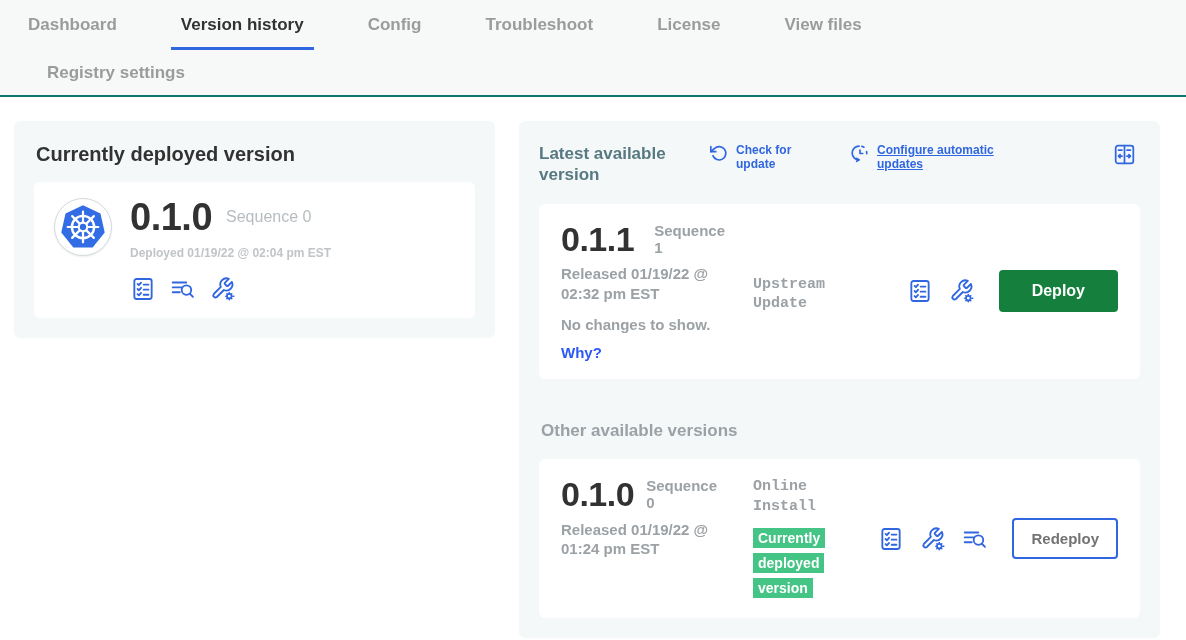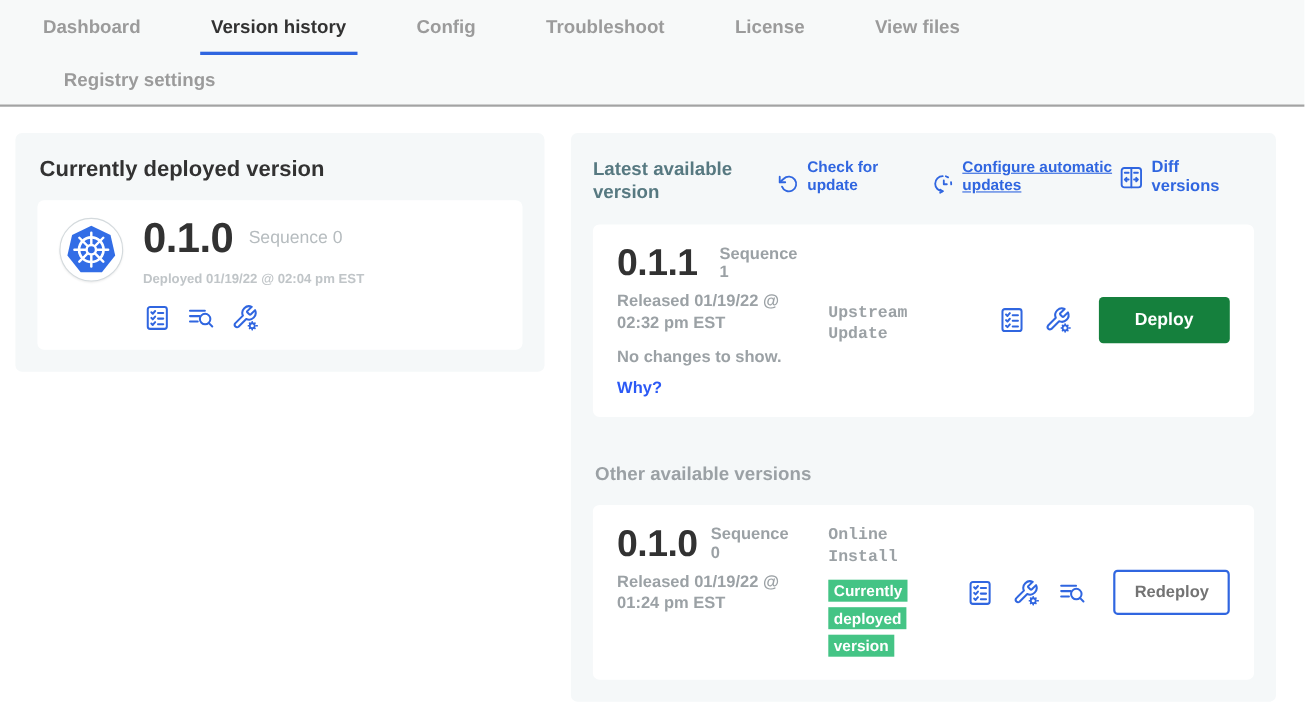--- a/index.html
+++ b/index.html
@@ -6,22 +6,22 @@
   html, body { width: 1186px; height: 640px; overflow: hidden; }
   body {
     font-family: "Liberation Sans", sans-serif;
     background: #ffffff;
     color: #323232;
   }
 
   
   .nav {
     background: #f7f9f9;
-    border-bottom: 2px solid #a3a3a3;
-    padding-left: 29px;
+    border-bottom: 2px solid #0f766e;
+    padding-left: 18px;
   }
   .nav-row1 { display: flex; gap: 44px; padding-top: 15px; }
   .nav-row2 { display: flex; padding: 13px 0 12px 19px; }
   .tab {
     padding: 0 10px 12px;
     font-size: 17px;
     font-weight: 600;
     color: #9b9b9b;
     border-bottom: 3px solid transparent;
     cursor: pointer;
@@ -76,22 +76,22 @@
 
   .icon-row { margin-top: 16px; display: flex; align-items: center; gap: 14px; }
 
   
   .latest-header { display: flex; align-items: flex-start; }
   .latest-title {
     width: 152px;
     font-size: 17px; font-weight: 700; color: #577981; line-height: 1.25;
   }
   .action-link {
-    display: flex; align-items: flex-end; gap: 7px;
-    color: #3066e0; font-size: 14px; font-weight: 700; line-height: 1.2;
+    display: flex; align-items: flex-start; gap: 7px;
+    color: #3066e0; font-size: 12px; font-weight: 700; line-height: 1.2;
     cursor: pointer;
   }
   .al-check { margin-left: 18px; }
   .al-config { margin-left: 44px; text-decoration: underline; }
   .al-diff { margin-left: auto; margin-right: 4px; font-size: 15px; align-items: center; }
   .al-text-narrow-1 { width: 70px; }
   .al-text-narrow-2 { width: 142px; }
 
   
   .version-card { display: flex; align-items: center; margin-top: 18px; padding: 18px 22px; }
@@ -262,21 +262,20 @@
       <div class="action-link al-config">
         <svg class="icn-sm">
             <use href="#i-update-schedule"></use>
           </svg>
         <span class="al-text-narrow-2">Configure automatic updates</span>
       </div>
       <div class="action-link al-diff">
         <svg class="icn-diff">
             <use href="#i-diff"></use>
           </svg>
-        <span>Diff versions</span>
       </div>
     </div>
 
     <div class="white-card version-card">
       <div class="vc-left">
         <div class="version-row" style="gap:20px;">
           <span class="version-med">0.1.1</span>
           <span class="seq-wrap">Sequence 1</span>
         </div>
         <div class="released">Released 01/19/22 @ 02:32 pm EST</div>

